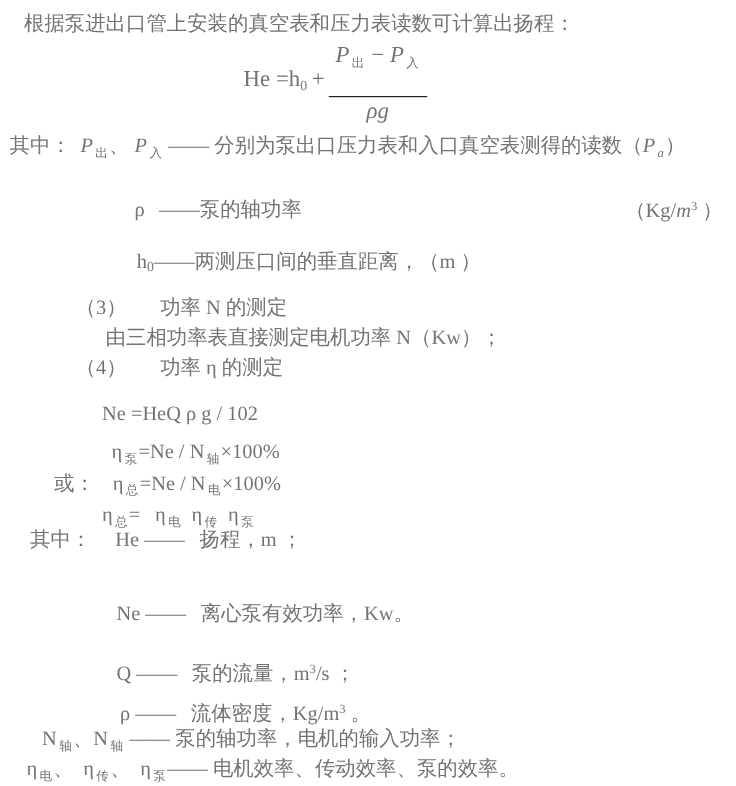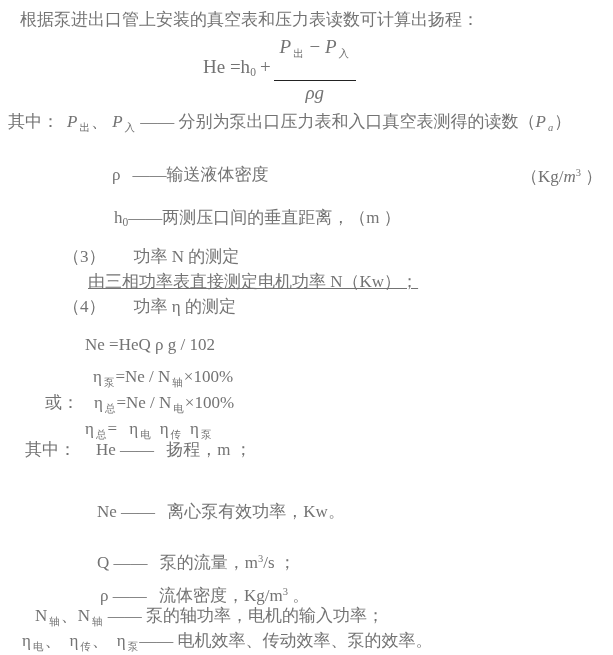--- a/index.html
+++ b/index.html
@@ -42,35 +42,35 @@
       <span class="num"><span class="it">P</span><span class="csub">出</span><span> − </span><span class="it">P</span><span class="csub">入</span></span>
       <span class="den it">ρg</span>
     </span>
   </div>
 
   <div class="line" style="left:8px; top:111px;">
     <span>其中：</span><span class="it g8">P</span><span class="csub">出</span><span>、 </span><span class="it">P</span><span class="csub">入</span><span> —— </span><span>分别为泵出口压力表和入口真空表测得的读数（</span><span class="it">P</span><span class="csub it">a</span><span>）</span>
   </div>
 
   <div class="line" style="left:112px; top:164px;">
-    <span>ρ</span><span class="g12">——</span><span>输送液体密度</span>
+    <span>ρ</span><span class="g12">——</span><span>泵的轴功率</span>
   </div>
   <div class="line" style="left:521px; top:162px;">
     <span>（Kg/</span><span class="it">m</span><span class="sup">3</span><span> ）</span>
   </div>
 
   <div class="line" style="left:114px; top:207px;">
     <span>h</span><span class="sub">0</span><span>——两测压口间的垂直距离，（m ）</span>
   </div>
 
   <div class="line" style="left:63px; top:246px;">
     <span>（3）</span><span class="g28">功率 N 的测定</span>
   </div>
 
-  <div class="line" style="left:88px; top:271px;text-decoration:underline;">
+  <div class="line" style="left:88px; top:271px;">
     <span>由三相功率表直接测定电机功率 N（Kw）；</span>
   </div>
 
   <div class="line" style="left:63px; top:296px;">
     <span>（4）</span><span class="g28">功率 η 的测定</span>
   </div>
 
   <div class="line" style="left:85px; top:334px;">
     <span>Ne =HeQ ρ g / 102</span>
   </div>

